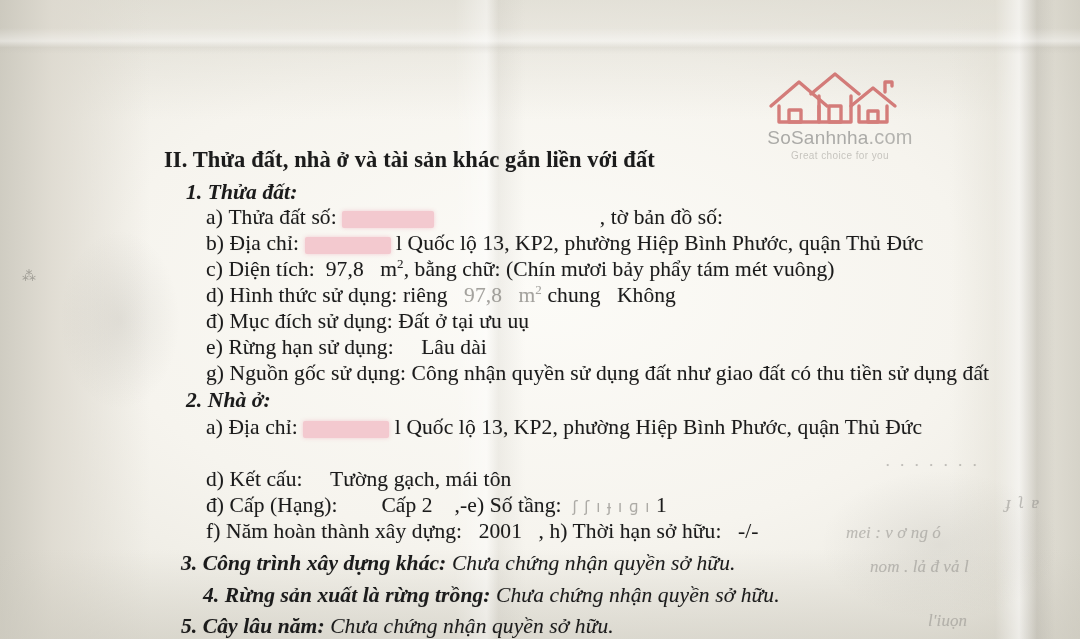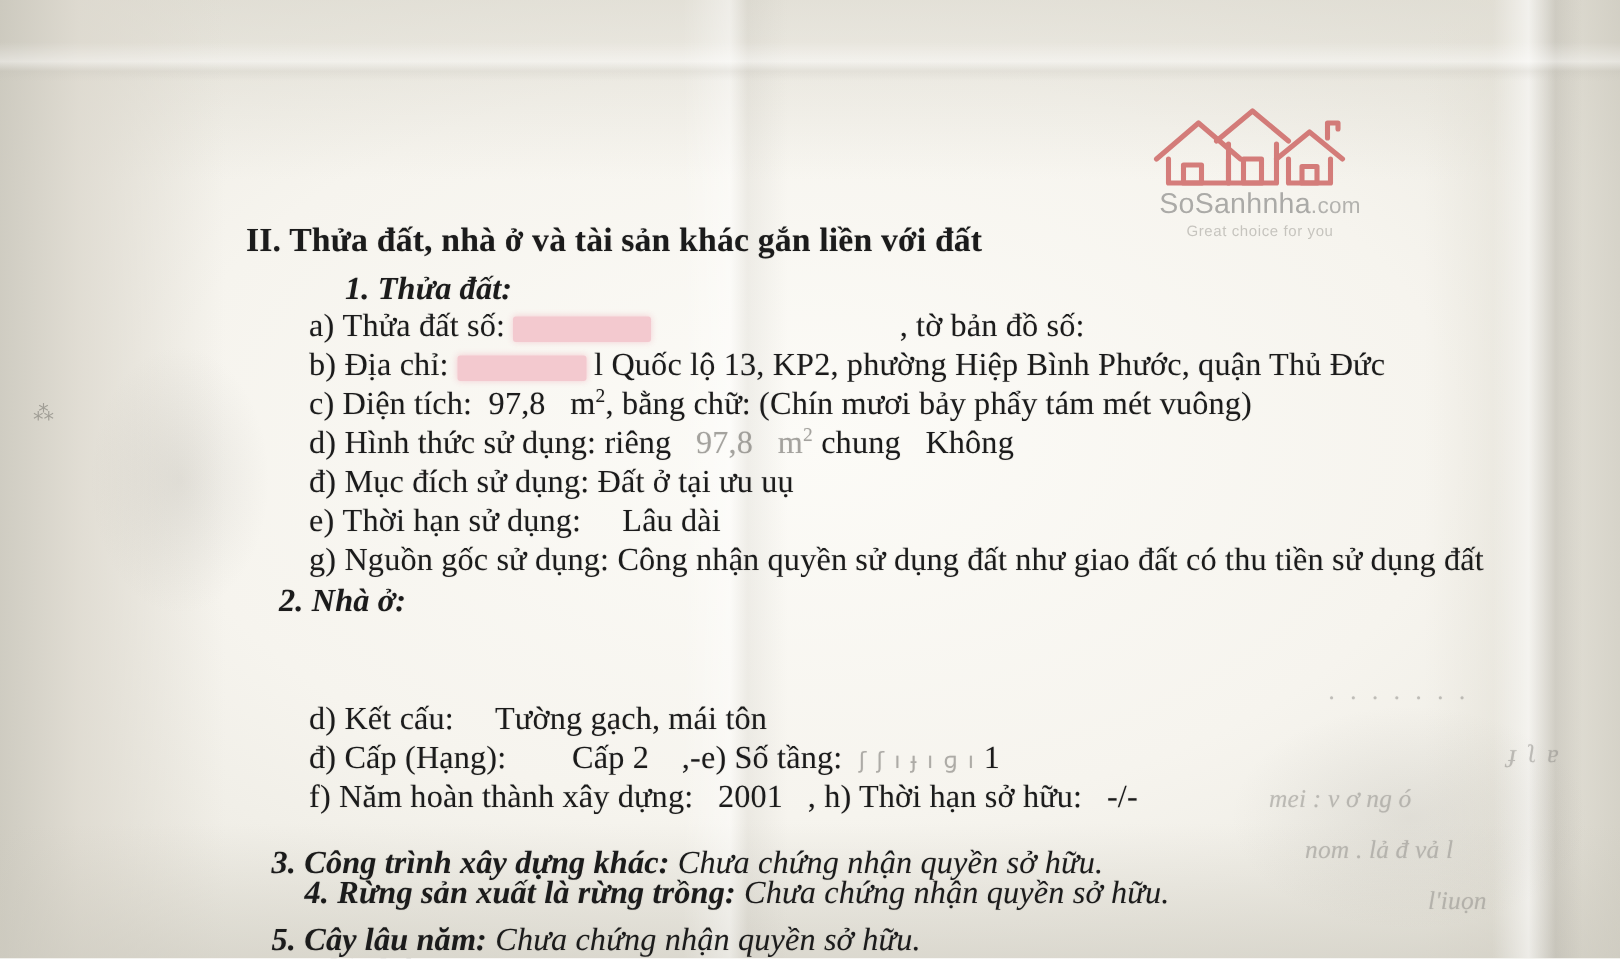--- a/index.html
+++ b/index.html
@@ -73,21 +73,21 @@
     pointer-events: none;
   }
   .watermark .wm-mark { display: block; margin: 0 auto; }
   .watermark .wm-name {
     font-family: "Liberation Sans", sans-serif;
     font-size: 19px;
     letter-spacing: .2px;
     color: #8e8e8c;
     margin-top: -2px;
   }
-  .watermark .wm-name .wm-dot { font-size: 15px; color: #9a9a97; }
+  .watermark .wm-name .wm-dot { font-size: 20px; color: #9a9a97; }
   .watermark .wm-tag {
     font-family: "Liberation Sans", sans-serif;
     font-size: 10px;
     color: #b4b2ac;
     letter-spacing: .4px;
     margin-top: 1px;
   }
 
   
   .doc {
@@ -179,21 +179,21 @@
       </g>
     </svg>
     <div class="wm-name"><span>SoSanhnha</span><span class="wm-dot">.com</span></div>
     <div class="wm-tag">Great choice for you</div>
   </div>
 
   <div class="doc">
 
     <div class="line bold" style="left:164px; top:148px; font-size:22.5px;">II. Thửa đất, nhà ở và tài sản khác gắn liền với đất</div>
 
-    <div class="line bold ital" style="left:186px; top:181px;margin-left:44px;">
+    <div class="line bold ital" style="left:186px; top:181px;">
       <span>1.</span>&nbsp;<span>Thửa đất:</span>
     </div>
 
     <div class="line" style="left:206px; top:206px;">
       <span>a)</span>&nbsp;<span>Thửa đất số:</span>
       <span class="redact r1"></span>
       <span style="display:inline-block;width:160px"></span><span>, tờ bản đồ số:</span>
     </div>
 
     <div class="line" style="left:206px; top:232px;">
@@ -209,61 +209,66 @@
 
     <div class="line" style="left:206px; top:284px;">
       <span>d)</span>&nbsp;<span>Hình thức sử dụng: riêng</span>&nbsp;&nbsp;&nbsp;<span class="faint">97,8</span>&nbsp;&nbsp;&nbsp;<span class="faint">m</span><span class="sup faint">2</span>&nbsp;<span>chung</span>&nbsp;&nbsp;&nbsp;<span>Không</span>
     </div>
 
     <div class="line" style="left:206px; top:310px;">
       <span>đ)</span>&nbsp;<span>Mục đích sử dụng:</span>&nbsp;<span>Đất ở tại ưu uụ</span>
     </div>
 
     <div class="line" style="left:206px; top:336px;">
-      <span>e)</span>&nbsp;<span>Thời hạn sử dụng:</span>&nbsp;&nbsp;&nbsp;&nbsp;&nbsp;<span>Lâu dài</span>
+      <span>e)</span>&nbsp;<span>Rừng hạn sử dụng:</span>&nbsp;&nbsp;&nbsp;&nbsp;&nbsp;<span>Lâu dài</span>
     </div>
 
     <div class="line" style="left:206px; top:362px;">
       <span>g)</span>&nbsp;<span>Nguồn gốc sử dụng:</span>&nbsp;<span>Công nhận quyền sử dụng đất như giao đất có thu tiền sử dụng đất</span>
     </div>
 
     <div class="line bold ital" style="left:186px; top:389px;">
       <span>2.</span>&nbsp;<span>Nhà ở:</span>
     </div>
 
+    <div class="line" style="left:206px; top:416px;">
+      <span>a)</span>&nbsp;<span>Địa chỉ:</span>
+      <span class="redact r2"></span>
+      <span>l Quốc lộ 13, KP2, phường Hiệp Bình Phước, quận Thủ Đức</span>
+    </div>
 
 
     <div class="line" style="left:206px; top:468px;">
       <span>d)</span>&nbsp;<span>Kết cấu:</span>&nbsp;&nbsp;&nbsp;&nbsp;&nbsp;<span>Tường gạch, mái tôn</span>
     </div>
 
     <div class="line" style="left:206px; top:494px;">
       <span>đ)</span>&nbsp;<span>Cấp (Hạng):</span>&nbsp;&nbsp;&nbsp;&nbsp;&nbsp;&nbsp;&nbsp;&nbsp;<span>Cấp 2</span>&nbsp;&nbsp;&nbsp;&nbsp;<span>,-e) Số tầng:</span>&nbsp;&nbsp;<span class="hand">ʃ ʃ ı ɟ ı  ɡ ı</span>&nbsp;<span>1</span>
     </div>
 
     <div class="line" style="left:206px; top:520px;">
       <span>f)</span>&nbsp;<span>Năm hoàn thành xây dựng:</span>&nbsp;&nbsp;&nbsp;<span>2001</span>&nbsp;&nbsp;&nbsp;<span>, h) Thời hạn sở hữu:</span>&nbsp;&nbsp;&nbsp;<span>-/-</span>
     </div>
 
-    <div class="line" style="left:181px; top:552px;margin-top:12px;">
+    <div class="line" style="left:181px; top:552px;">
       <span class="bold ital">3.</span>&nbsp;<span class="bold ital">Công trình xây dựng khác:</span>&nbsp;<span class="ital">Chưa chứng nhận quyền sở hữu.</span>
     </div>
 
     <div class="line" style="left:181px; top:584px;margin-left:22px;">
       <span class="bold ital">4.</span>&nbsp;<span class="bold ital">Rừng sản xuất là rừng trồng:</span>&nbsp;<span class="ital">Chưa chứng nhận quyền sở hữu.</span>
     </div>
 
     <div class="line" style="left:181px; top:615px;">
       <span class="bold ital">5.</span>&nbsp;<span class="bold ital">Cây lâu năm:</span>&nbsp;<span class="ital">Chưa chứng nhận quyền sở hữu.</span>
     </div>
 
     <div class="line" style="left:181px; top:636px; opacity:.55;">
       <span class="bold ital">6.</span>&nbsp;<span class="bold ital">Ghi chú:</span>
     </div>
 
     <div class="line vfaint" style="left:846px; top:524px;">mei : v ơ ng ó</div>
     <div class="line vfaint" style="left:838px; top:558px;margin-left:32px;">nom . lả đ vả l</div>
-    <div class="line vfaint" style="left:928px; top:592px;margin-left:24px;">l'iuọn</div>
+    <div class="line vfaint" style="left:928px; top:612px;">l'iuọn</div>
     <div class="line vfaint" style="left:886px; top:452px; letter-spacing:3px;">. . . . . . .</div>
     <div class="line vfaint" style="left:1006px; top:494px; letter-spacing:2px;">ɟ ʅ ɐ</div>
 
   </div>
 </div>
 
 </body></html>

